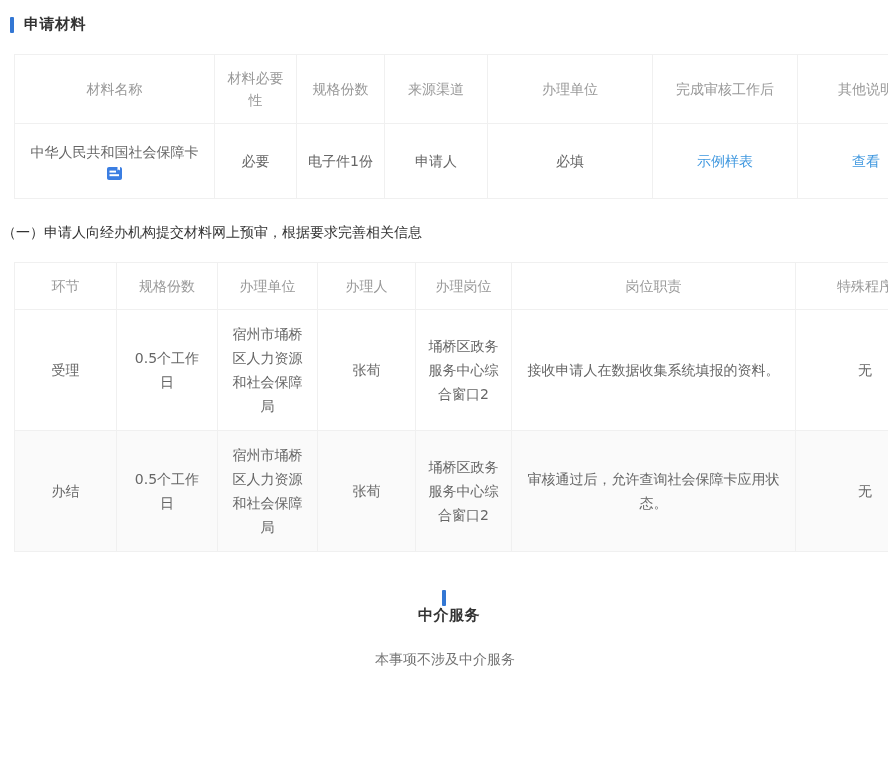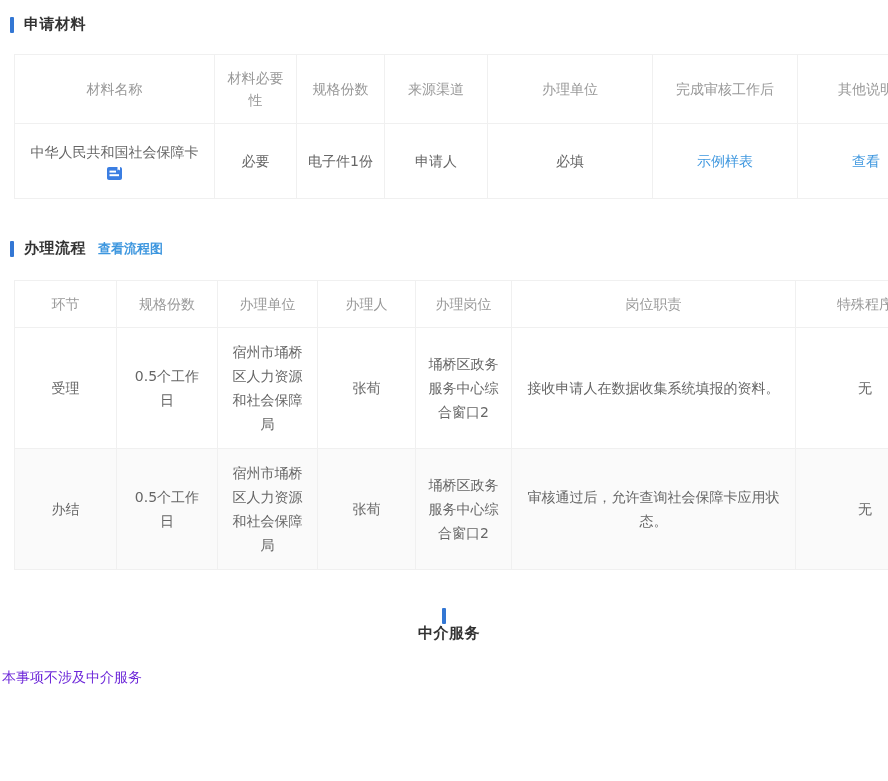--- a/index.html
+++ b/index.html
@@ -27,21 +27,21 @@
   .name-cell .name-wrap { display: flex; flex-direction: column; align-items: center; gap: 3px; }
   .card-icon { display: inline-block; line-height: 0; cursor: pointer; }
 
   a.cell-link { color: var(--accent, #3e97df); text-decoration: none; cursor: pointer; }
 
   .flow-steps { margin: 22px 0 0 2px; }
   .flow-steps p { font-size: 14px; color: #333; line-height: 23px; }
 
   .process-section { margin-top: 40px; }
   .intermediary-head { margin-top: 38px; flex-direction: column; }
-  .intermediary-note { font-size: 14px; color: #6d28d9; margin: 26px 0 4px 2px; }
+  .intermediary-note { font-size: 14px; color: #737373; margin: 26px 0 4px 2px; text-align: center; }
 </style>
 </head>
 <body>
 
 <div class="page">
 
   <div class="section-head">
     <span class="bar"></span>
     <h2>申请材料</h2>
   </div>
@@ -89,27 +89,23 @@
         <td>
           <a class="cell-link">示例样表</a>
         </td>
         <td>
           <a class="cell-link">查看</a>
         </td>
       </tr>
     </tbody>
   </table>
 
-  <div class="section-head process-section">
-    <span class="bar"></span>
-    <h2>办理流程</h2>
-    <a class="flow-link">查看流程图</a>
-  </div>
 
   <div class="flow-steps">
+    <p>（一）申请人向经办机构提交材料网上预审，根据要求完善相关信息</p>
   </div>
 
   <table class="t2">
     <colgroup>
       <col style="width:102px">
         <col style="width:101px">
         <col style="width:100px">
         <col style="width:98px">
       <col style="width:96px">
         <col style="width:284px">

